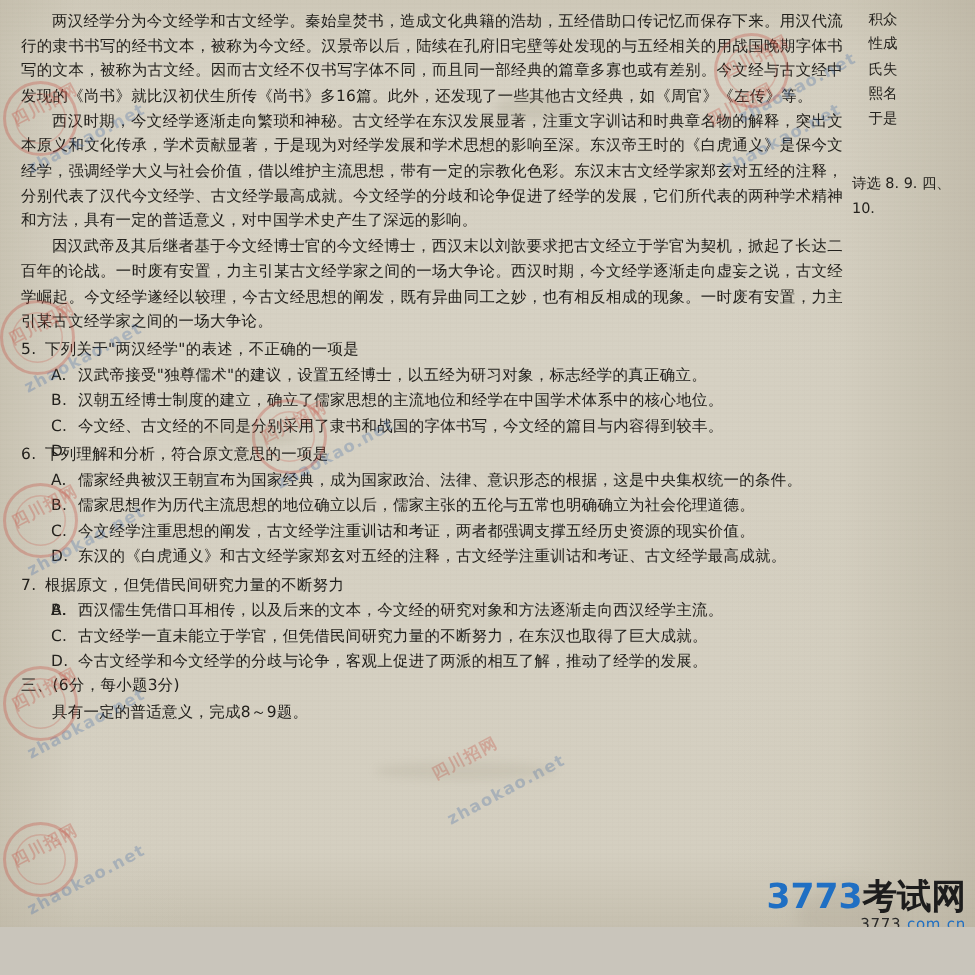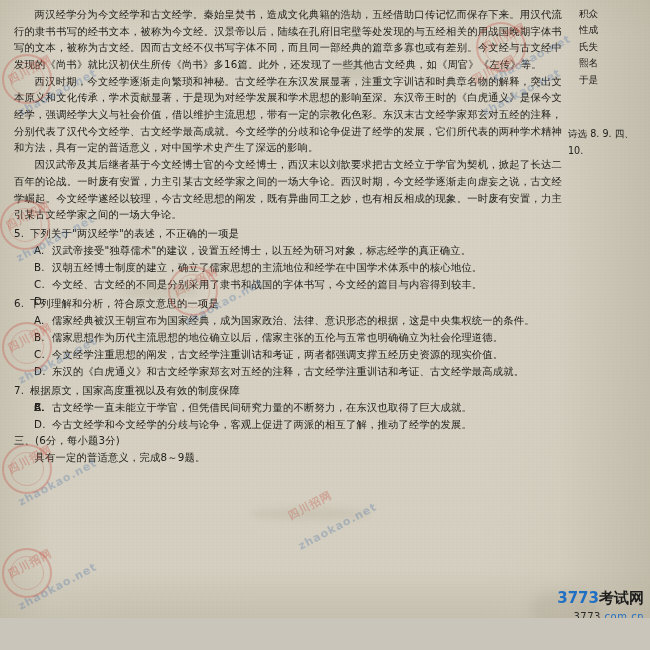--- a/index.html
+++ b/index.html
@@ -105,21 +105,21 @@
     font-size: 9.6px;
     line-height: 16.4px;
     font-family: "DejaVu Sans", "Liberation Sans", sans-serif;
   }
   .side-block {
     margin-bottom: 10px;
     white-space: pre-line;
     margin-left: 11px;
   }
   .side-tail {
-    margin-top: 37px;
+    margin-top: 26px;
     line-height: 17px;
   }
   
   .wm {
     position: absolute;
     pointer-events: none;
     font-family: "DejaVu Sans", sans-serif;
     font-weight: bold;
     white-space: nowrap;
     transform-origin: center center;
@@ -154,21 +154,21 @@
   }
   
   #logo {
     position: absolute;
     right: 6px;
     bottom: 28px;
     text-align: right;
     font-family: "DejaVu Sans", "Liberation Sans", sans-serif;
   }
   #logo .logo-main {
-    font-size: 15px;
+    font-size: 23px;
     font-weight: bold;
     color: #1c1c1c;
     letter-spacing: 0px;
     line-height: 23px;
   }
   #logo .logo-main .num {
     color: #1f6fc4;
   }
   #logo .logo-sub {
     font-size: 10px;
@@ -235,26 +235,27 @@
           <span>今文经学注重思想的阐发，古文经学注重训诂和考证，两者都强调支撑五经历史资源的现实价值。</span>
         </div>
         <div class="opt">
           <span class="optlab">D.</span>
           <span>东汉的《白虎通义》和古文经学家郑玄对五经的注释，古文经学注重训诂和考证、古文经学最高成就。</span>
         </div>
       </div>
 
       <div class="qitem">
         <span class="qnum">7.</span>
-        <span>根据原文，国家高度重视以及有效的制度保障</span>
+        <span>根据原文，但凭借民间研究力量的不断努力</span>
         <div class="opt">
           <span class="optlab">A.</span>
         </div>
         <div class="opt">
           <span class="optlab">B.</span>
+          <span>西汉儒生凭借口耳相传，以及后来的文本，今文经的研究对象和方法逐渐走向西汉经学主流。</span>
         </div>
         <div class="opt">
           <span class="optlab">C.</span>
           <span>古文经学一直未能立于学官，但凭借民间研究力量的不断努力，在东汉也取得了巨大成就。</span>
         </div>
         <div class="opt">
           <span class="optlab">D.</span>
           <span>今古文经学和今文经学的分歧与论争，客观上促进了两派的相互了解，推动了经学的发展。</span>
         </div>
       </div>

